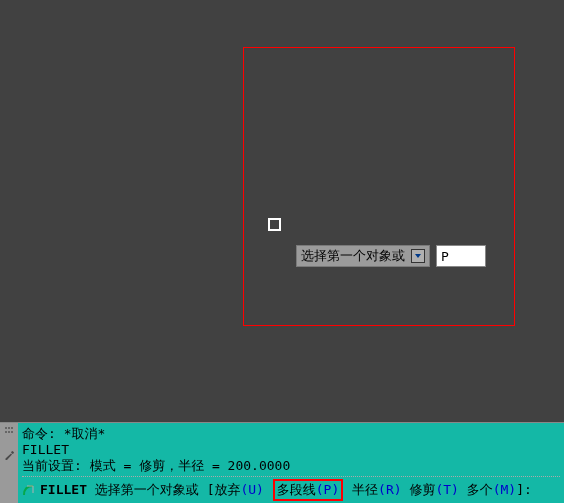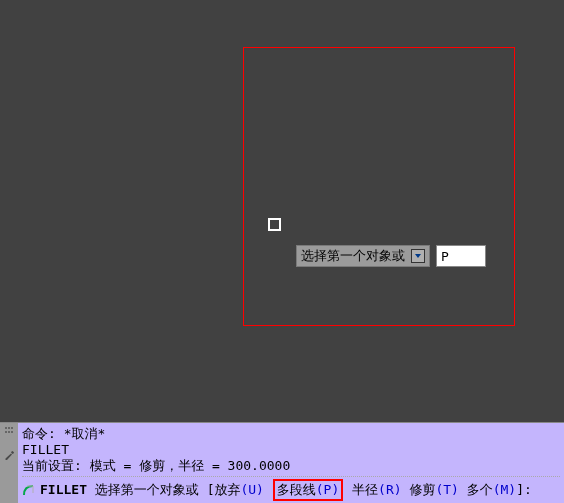--- a/index.html
+++ b/index.html
@@ -93,21 +93,21 @@
       background: #9a9a9a;
       display: flex;
       flex-direction: column;
       align-items: center;
       padding-top: 2px;
       gap: 14px;
     }
     .cmd-icon-strip > div { color: #4a4a4a; font-size: 11px; line-height: 1; }
     .cmd-text-area {
       flex: 1;
-      background: #c4b5fd;
+      background: #14b8a6;
       padding: 3px 4px;
       color: #000;
       font-size: 13px;
       line-height: 16px;
       position: relative;
     }
     .cmd-line { white-space: nowrap; }
     .cmd-input-line {
       border-top: 1px dotted #aaa;
       margin-top: 2px;
@@ -169,21 +169,21 @@
     </div>
     <div>
       <svg width="12" height="12" viewBox="0 0 12 12">
         <path d="M9 1 C10 1 11 2 11 3 L9.5 4 L8 2.5 L9 1 Z M8 3.5 L9 4.5 L4 10 L2.5 10 L2.5 8.5 L8 3.5 Z" fill="#4a4a4a"></path>
       </svg>
     </div>
   </div>
   <div class="cmd-text-area">
     <div class="cmd-line">命令: *取消*</div>
     <div class="cmd-line">FILLET</div>
-    <div class="cmd-line">当前设置: 模式 = 修剪，半径 = 300.0000</div>
+    <div class="cmd-line">当前设置: 模式 = 修剪，半径 = 200.0000</div>
     <div class="cmd-input-line">
       <span class="cmd-arc-icon">
         <svg width="14" height="14" viewBox="0 0 14 14">
           <path d="M2 12 Q2 3 11 3" stroke="#06a84a" stroke-width="2" fill="none"></path>
           <path d="M11 10 L11 3 L5 3" stroke="#b0b0b0" stroke-width="1" fill="none"></path>
         </svg>
       </span>
       <span>
         <span class="bold-cmd">FILLET</span>
         <span>选择第一个对象或</span>

